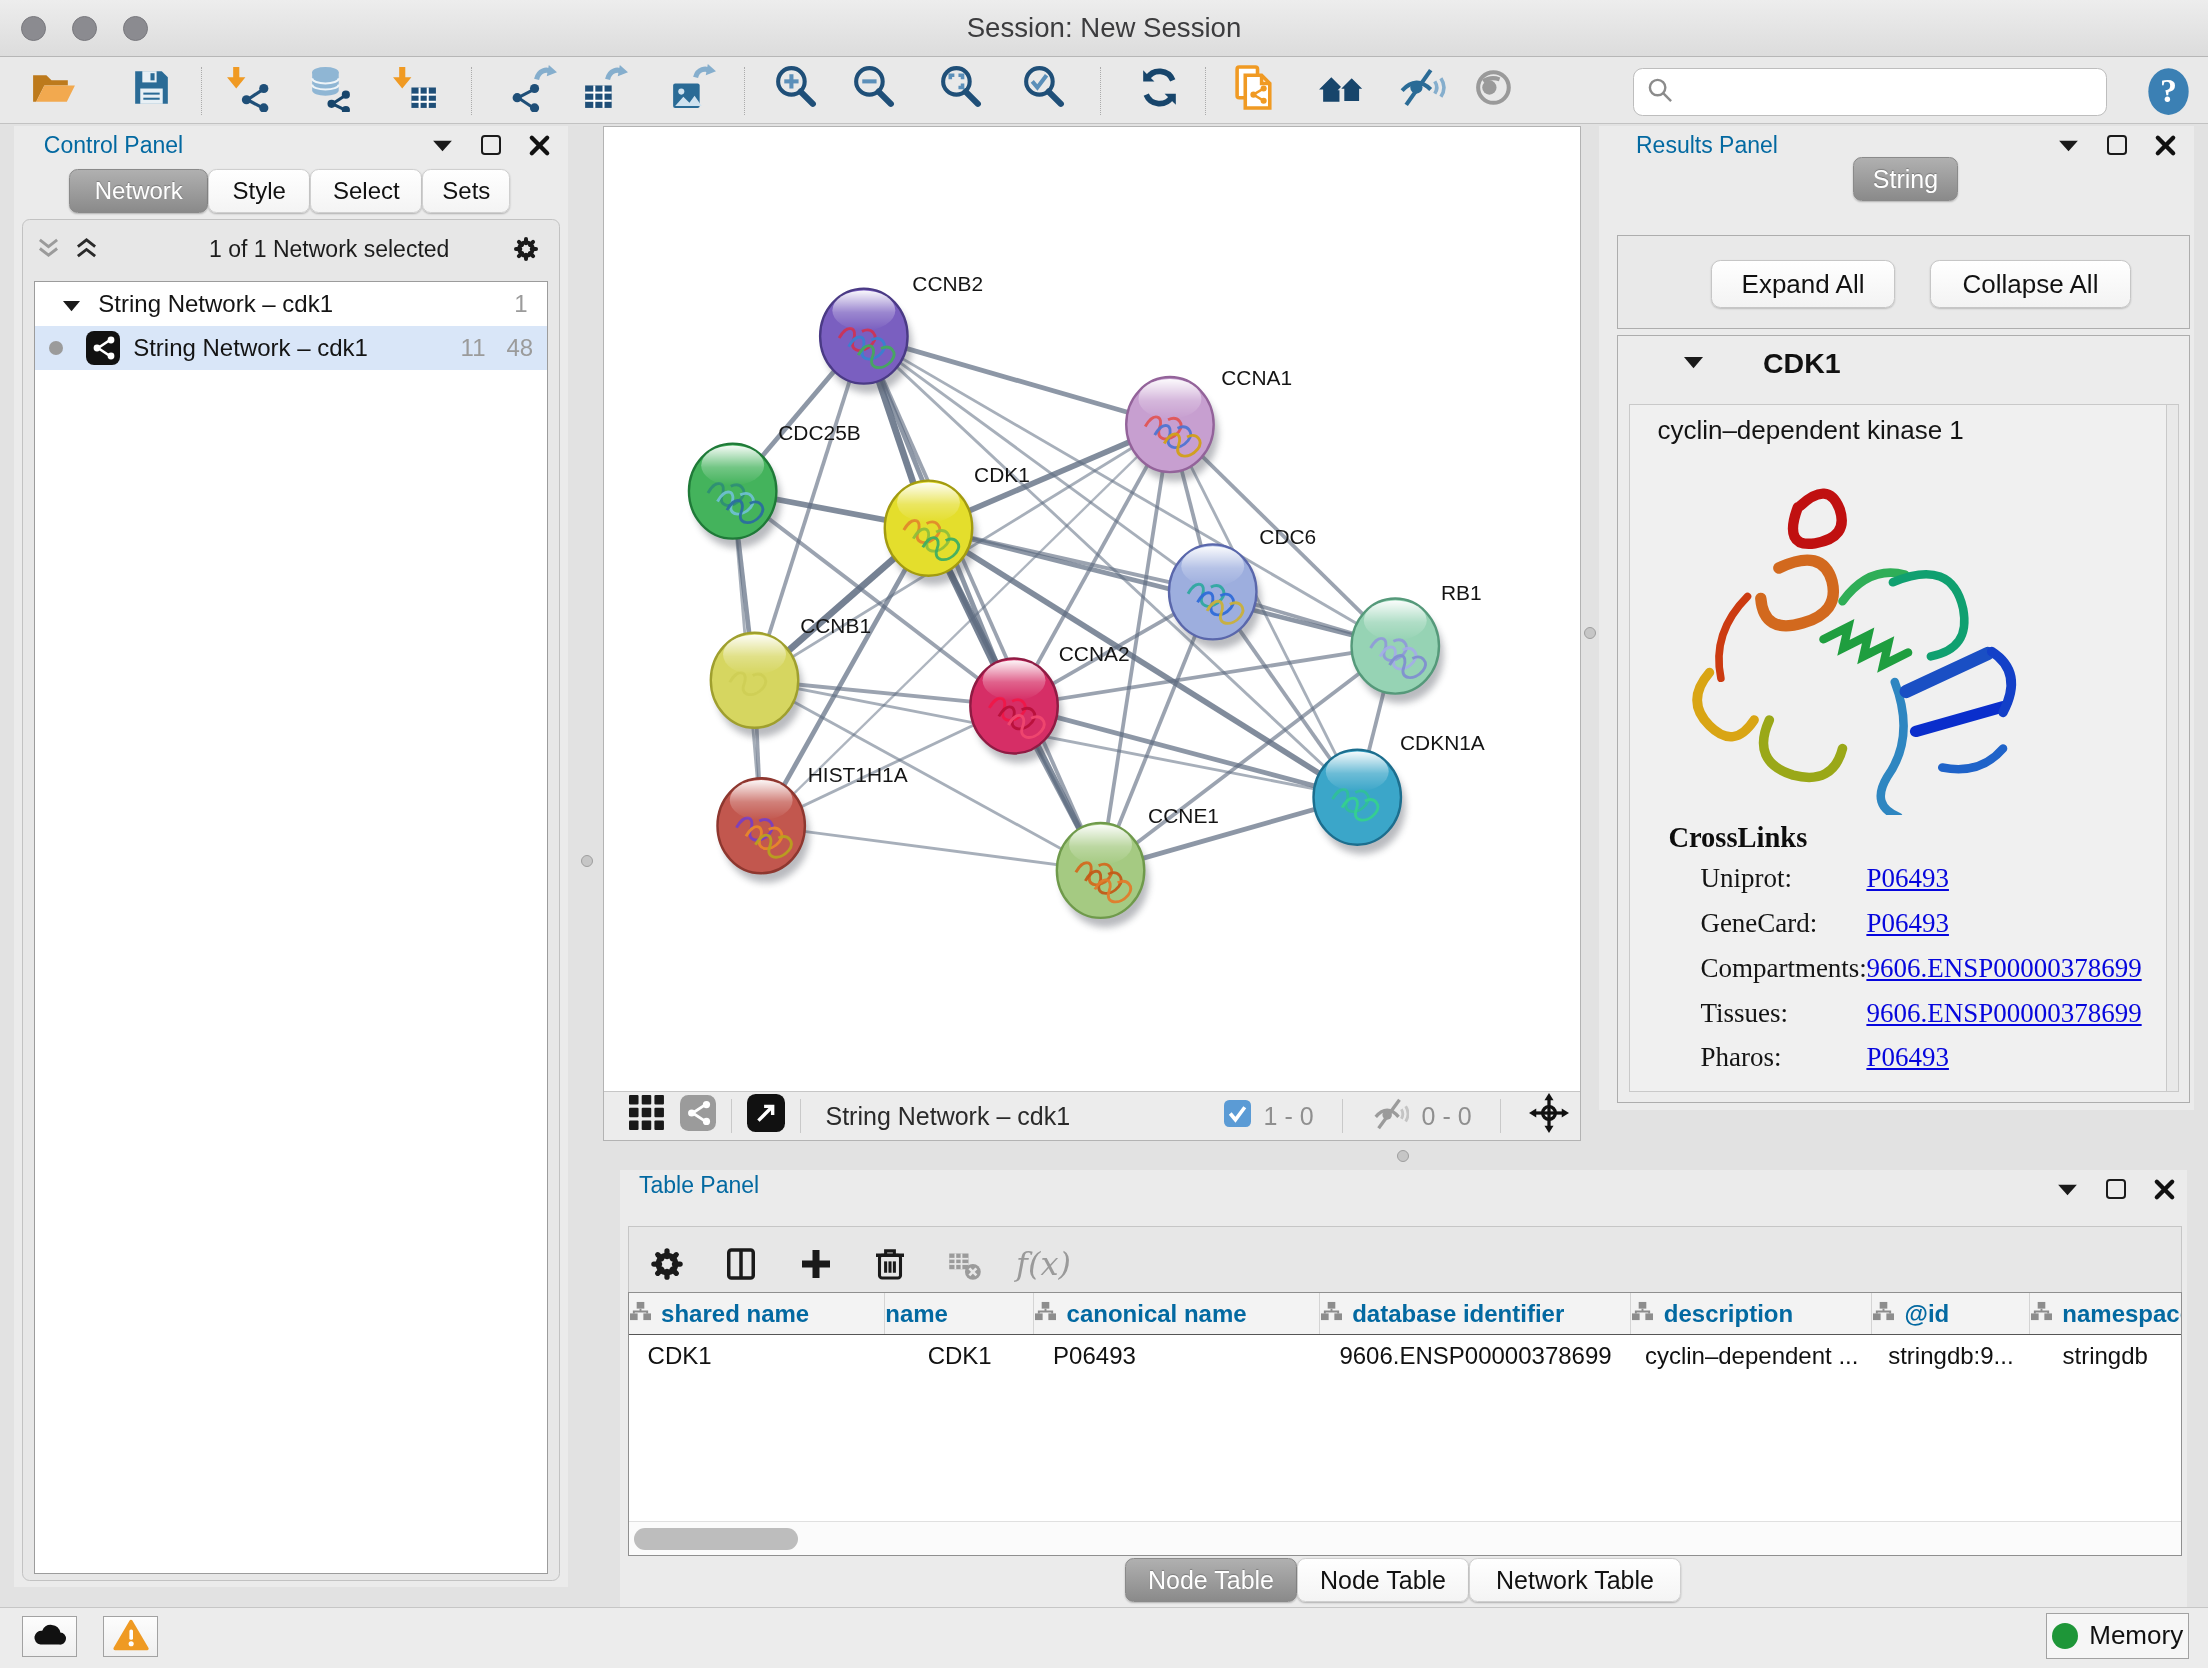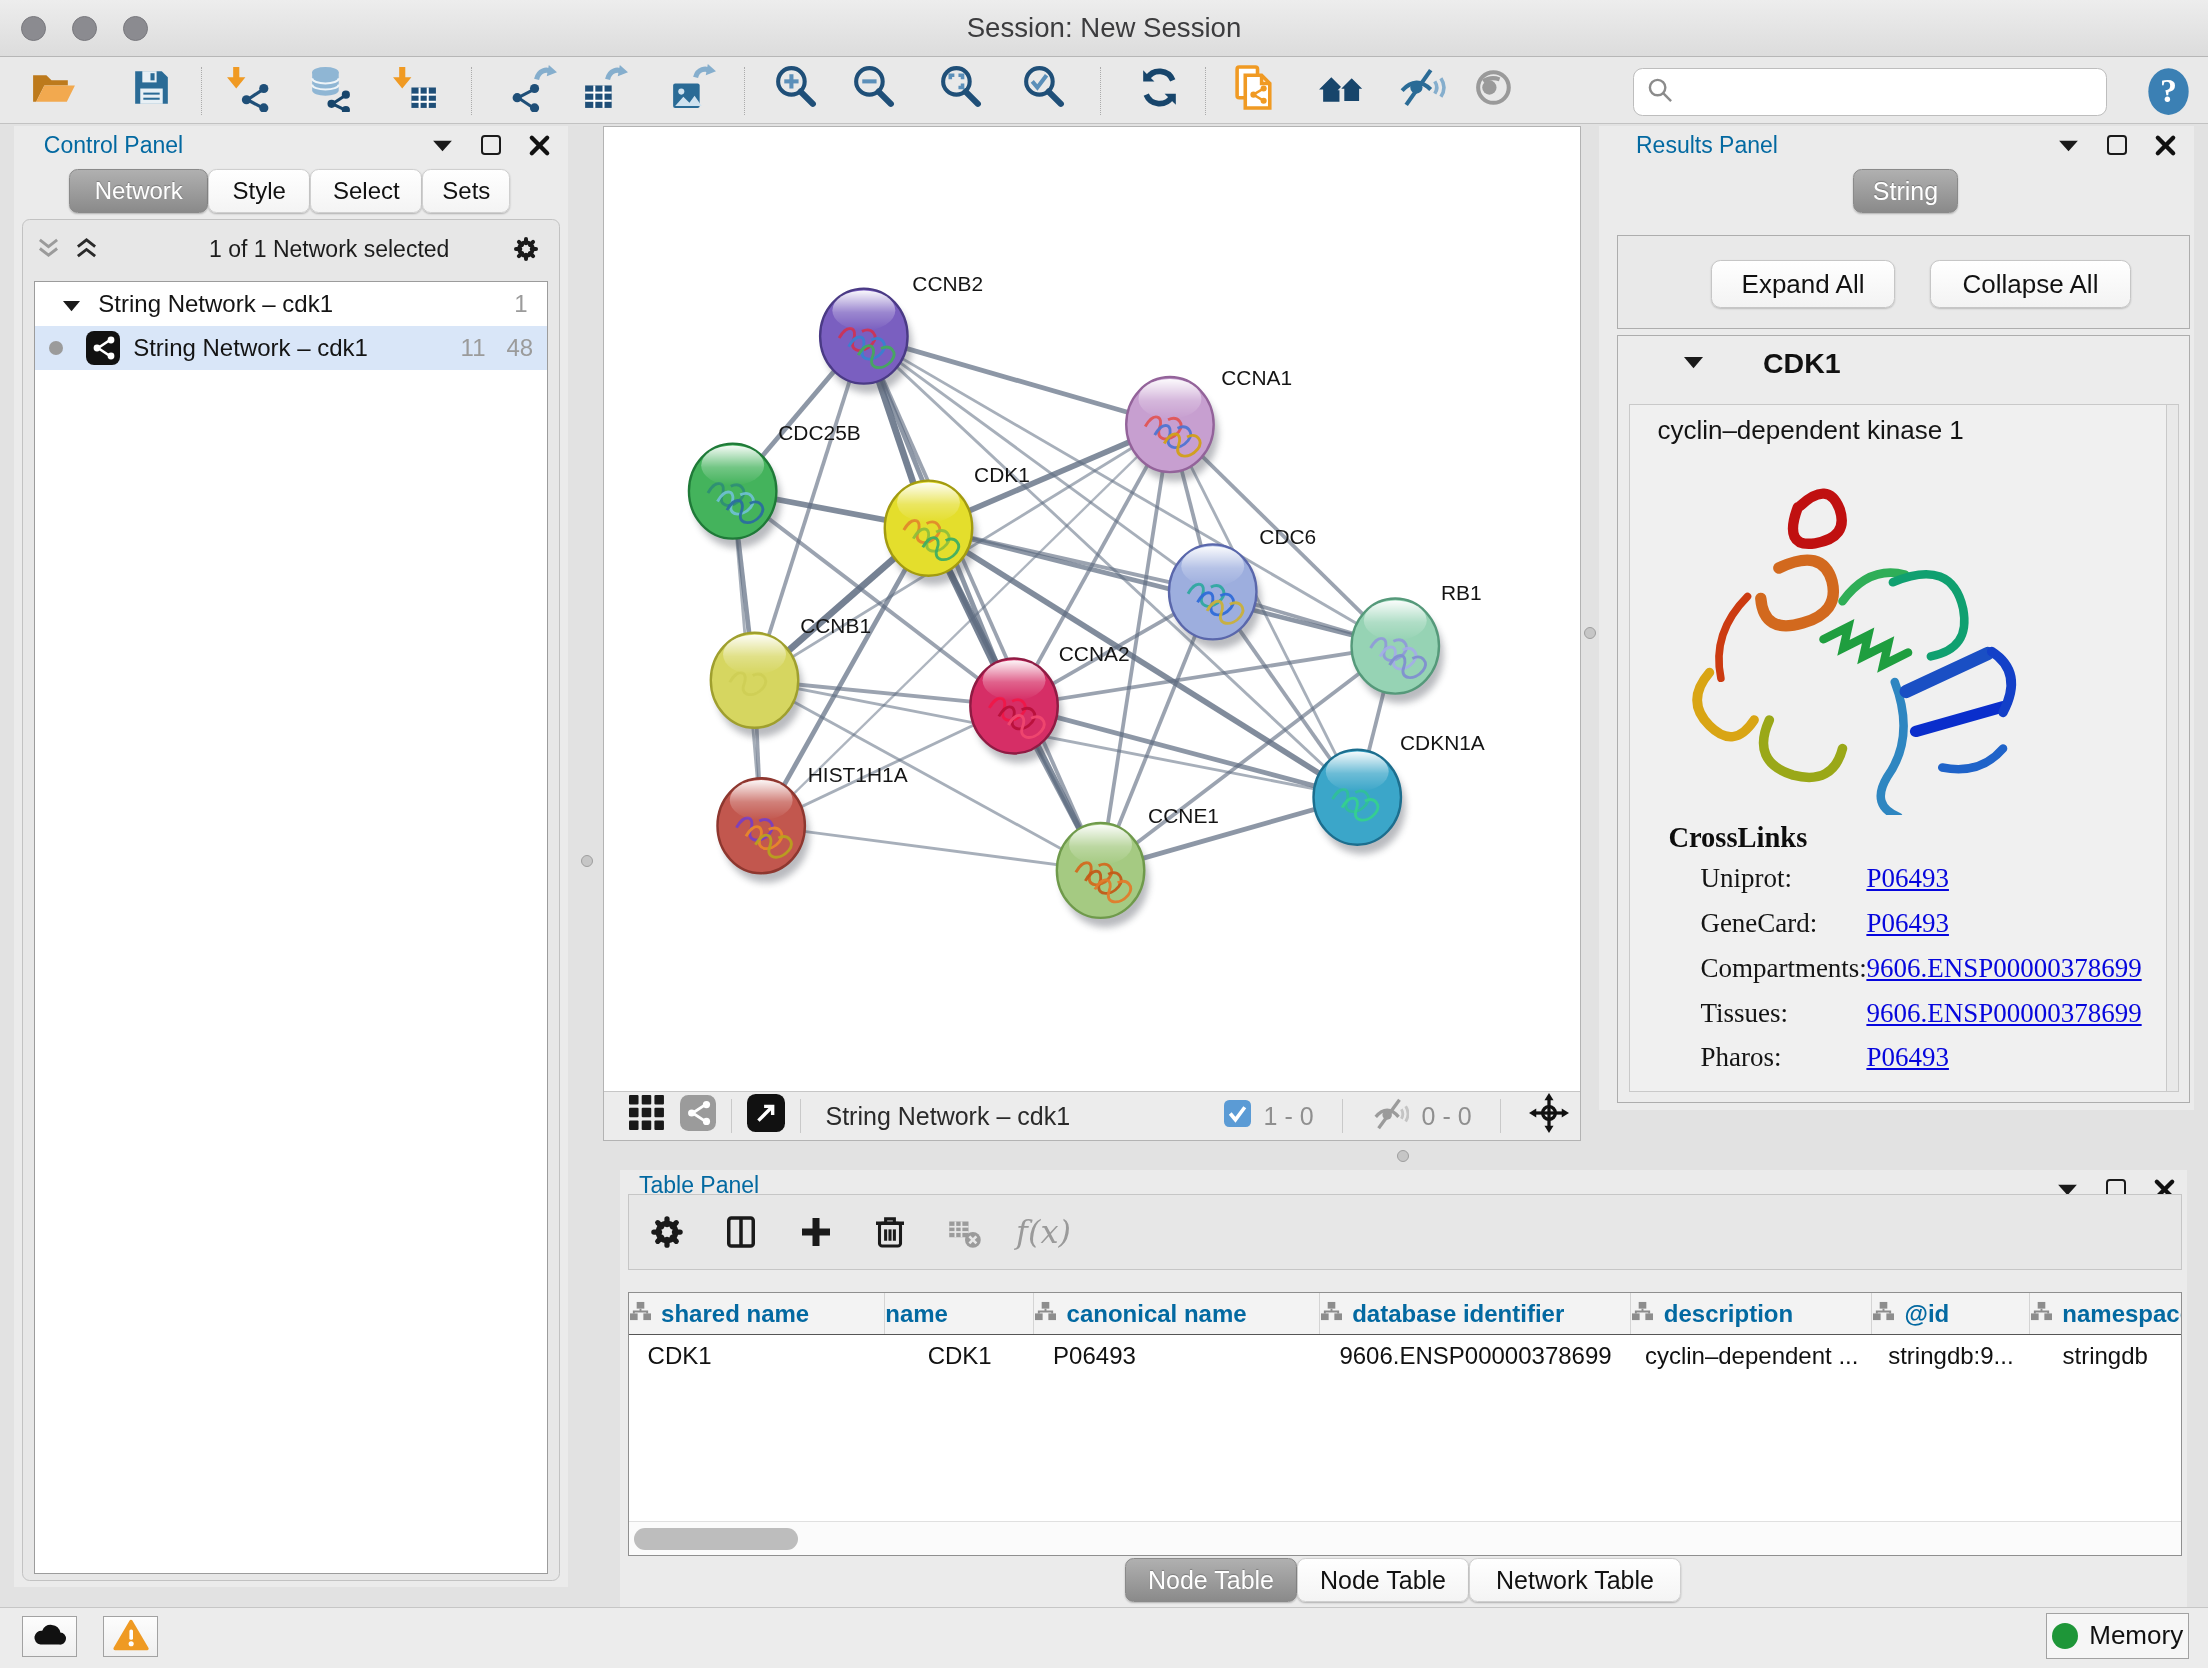--- a/index.html
+++ b/index.html
@@ -63,21 +63,21 @@
   .net-svg { position:absolute; left:0; top:0; }
   .net-bar { position:absolute; left:0; bottom:0; width:100%; height:49px; background:#ececec;
     border-top:1px solid #c6c6c6; display:flex; align-items:center; font-size:25px; color:#2a2a2a; }
   .nb-sep { height:34px; border-left:1px solid #c9c9c9; margin:0 15px; }
   .nb-name { margin-left:9.5px; }
   .nb-right { position:absolute; right:11.4px; display:flex; align-items:center; gap:13px; color:#8f8f8f; }
 
   
   .results-panel { position:absolute; left:1599px; top:126px; width:595px; height:984px; background:#ebebeb; }
   .rp-title { position:absolute; left:37px; top:5.7px; }
-  .rp-tab { position:absolute; left:254px; top:43px; width:105px; font-size:25px; }
+  .rp-tab { position:absolute; left:254px; top:31px; width:105px; font-size:25px; }
   .rp-expandbox { position:absolute; left:18px; top:109px; width:573px; height:94px;
     border:1px solid #adadad; background:#e9e9e9; }
   .rp-btn { position:absolute; top:24px; height:48px; background:linear-gradient(#ffffff,#f3f3f3);
     border:1px solid #c6c6c6; border-radius:9.5px; font-size:26px; color:#111;
     display:flex; align-items:center; justify-content:center; box-shadow:0 1px 1.9px rgba(0,0,0,.2);margin-left:16px; }
   .rp-mainbox { position:absolute; left:18px; top:209px; width:573px; height:768px;
     border:1px solid #adadad; background:#ececec; }
   .rp-generow { position:absolute; left:0; top:0; width:100%; height:55px; display:flex; align-items:center; }
   .rp-genename { font-size:28.5px; font-weight:bold; color:#111; margin-left:59px; }
   .rp-inner { position:absolute; left:11.4px; top:68px; width:550px; height:688px;
@@ -85,21 +85,21 @@
   .rp-desc { position:absolute; left:27px; top:9.5px; font-size:26px; color:#141414; }
   .rp-protein { position:absolute; left:27px; top:49px; }
   .rp-scroll { position:absolute; right:0; top:0; width:12.4px; height:100%; background:#e9e9e9; border-left:1px solid #c9c9c9; }
   .xl-head { position:absolute; left:38px; top:417px; font-family:"Liberation Serif",serif; font-weight:bold; font-size:28.5px; color:#0d0d0d; }
   .xl-row { position:absolute; left:70px; width:457px; font-family:"Liberation Serif",serif; font-size:27px; color:#141414; }
   .xl-row .xl-val { position:absolute; left:166px; color:#0606dd; text-decoration:underline; }
 
   
   .table-panel { position:absolute; left:620px; top:1170px; width:1567px; height:438px; background:#ebebeb; }
   .tp-title { position:absolute; left:19px; top:1.9px; }
-  .tp-toolbar { position:absolute; left:7.6px; top:24px; width:1554px; height:76px;
+  .tp-toolbar { position:absolute; left:7.6px; top:56px; width:1554px; height:76px;
     background:#e7e7e7; border:1px solid #c6c6c6; display:flex; align-items:center; gap:28.5px; padding-left:15px; }
   .tp-toolbar .ticon { width:46px; height:46px; display:flex; align-items:center; justify-content:center; }
   .fx { font-family:"DejaVu Serif",serif; font-style:italic; font-size:32px; color:#9a9a9a; }
   .tp-table { position:absolute; left:7.6px; top:122px; width:1554px; height:264px;
     background:#fff; border:1.9px solid #8f8f8f; overflow:hidden; }
   .tp-hrow { display:flex; height:42px; background:#f3f3f3; border-bottom:1.9px solid #555; }
   .tp-hcell { display:flex; align-items:center; gap:9.5px;
     font-size:24px; color:#0369a1; border-right:1px solid #d4d4d4; overflow:hidden; white-space:nowrap;font-weight:bold; }
   .tp-rrow { display:flex; height:42px; }
   .tp-cell { display:flex; align-items:center; justify-content:center;

